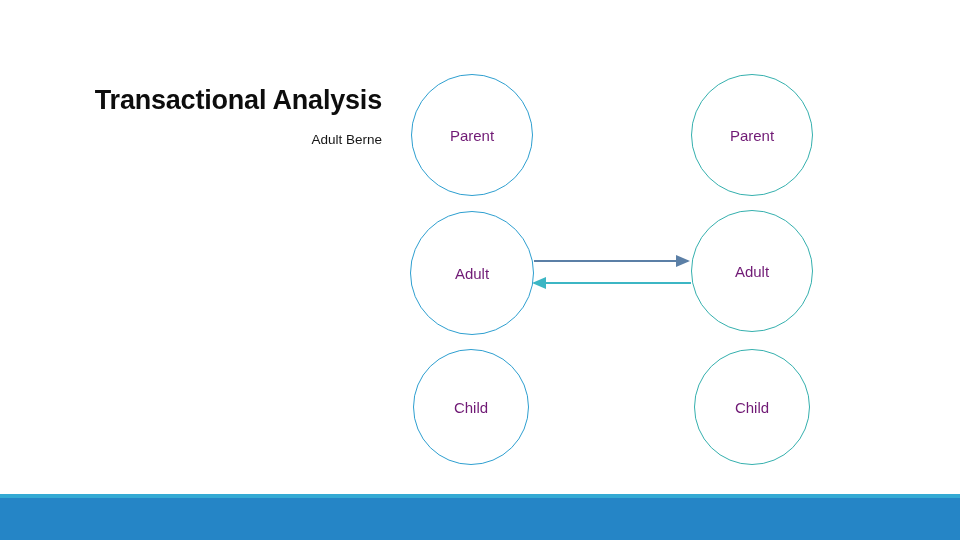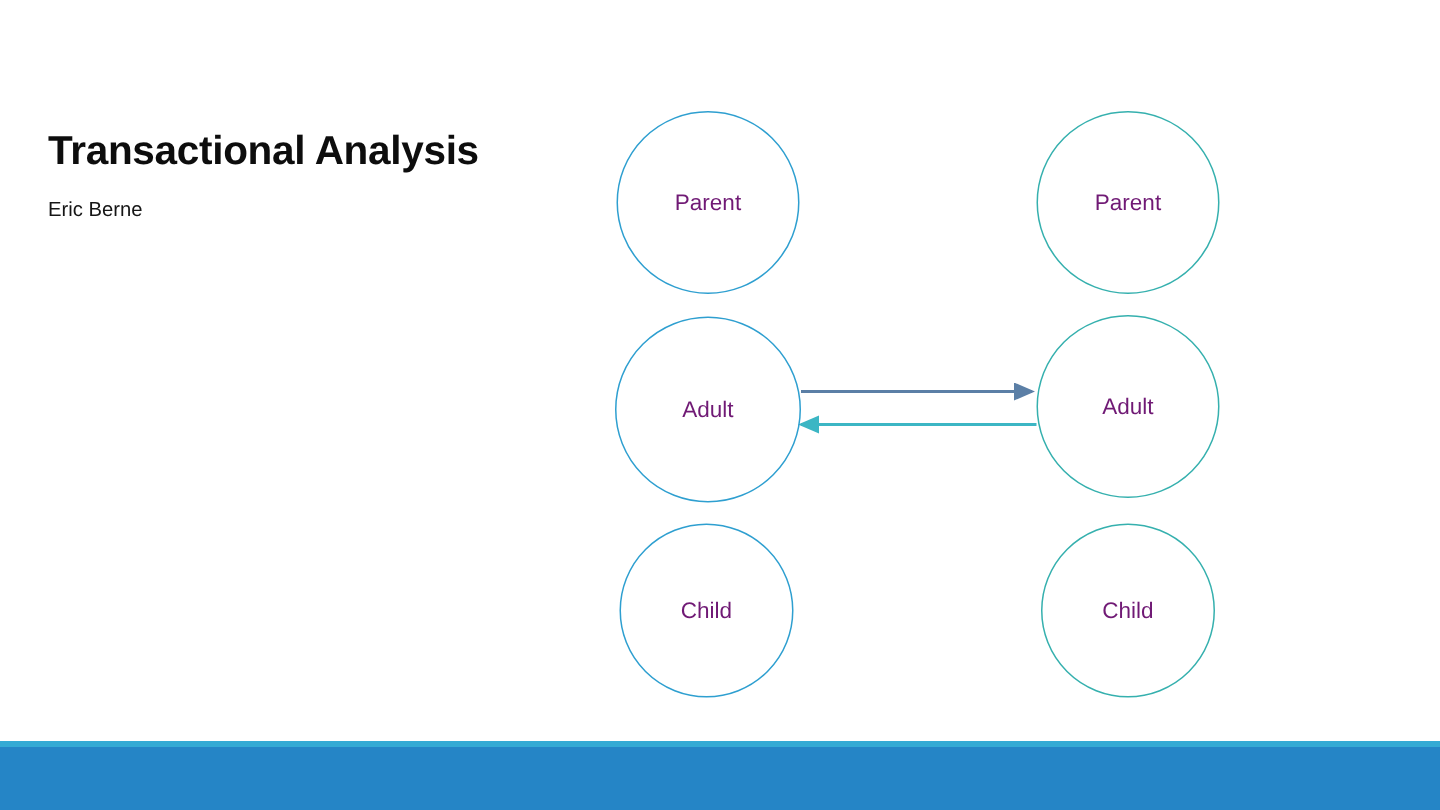--- a/index.html
+++ b/index.html
@@ -9,20 +9,21 @@
   }
   body {
     font-family: "Liberation Sans", sans-serif;
   }
   .slide {
     position: relative;
     width: 960px;
     height: 540px;
     background: #ffffff;
     overflow: hidden;
+    text-align: right;
   }
 
   
   .title-block {
     position: absolute;
     left: 32px;
     top: 86px;
     width: 350px;
   }
   .slide-title {
@@ -83,21 +84,21 @@
     height: 42px;
   }
 </style>
 </head>
 <body>
 
 <div class="slide">
 
   <div class="title-block">
     <h1 class="slide-title">Transactional Analysis</h1>
-    <p class="slide-subtitle">Eric Berne</p>
+    <p class="slide-subtitle">Adult Berne</p>
   </div>
 
   <svg class="diagram" viewBox="0 0 960 540" xmlns="http://www.w3.org/2000/svg">
     <defs>
       <marker id="arrowhead-stimulus" markerWidth="7" markerHeight="7" refX="6" refY="3" orient="auto" markerUnits="strokeWidth">
         <path d="M0,0 L7,3 L0,6 z" fill="#5b7fa6"></path>
       </marker>
       <marker id="arrowhead-response" markerWidth="7" markerHeight="7" refX="6" refY="3" orient="auto" markerUnits="strokeWidth">
         <path d="M0,0 L7,3 L0,6 z" fill="#3cb6c4"></path>
       </marker>

